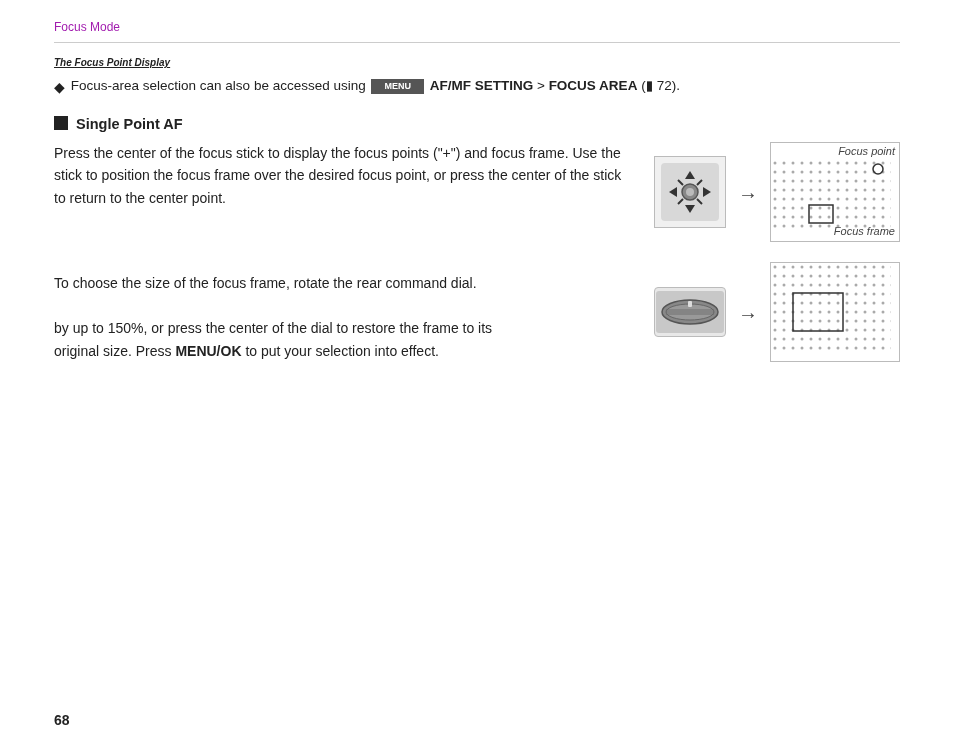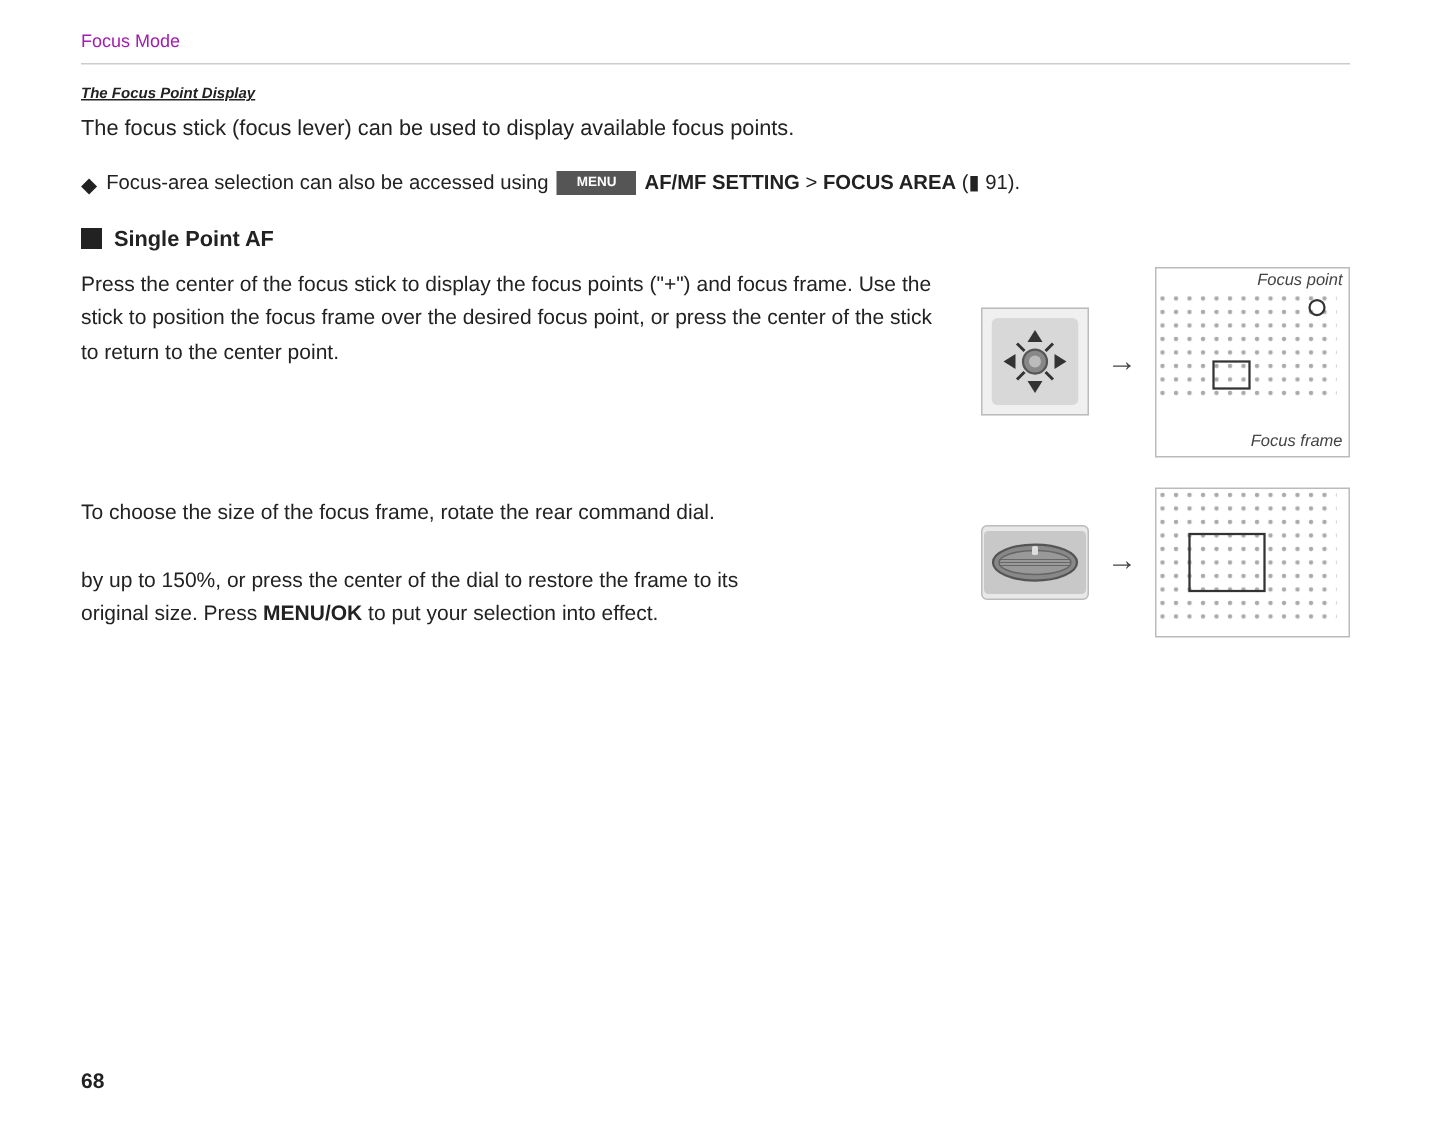--- a/index.html
+++ b/index.html
@@ -138,21 +138,21 @@
       flex-shrink: 0;
       border-radius: 4px;
     }
 
     
     .focus-grid-wrapper {
       position: relative;
       border: 1.5px solid #bbb;
       background: #fff;
       width: 130px;
-      height: 127px;
+      height: 100px;
       flex-shrink: 0;
     }
 
     .focus-grid-wrapper2 {
       position: relative;
       border: 1.5px solid #bbb;
       background: #fff;
       width: 130px;
       height: 100px;
       flex-shrink: 0;
@@ -192,45 +192,44 @@
     }
 
     
     .dial-svg {
       width: 68px;
       height: 42px;
     }
 
     .second-content-row {
       display: flex;
-      align-items: center;
+      align-items: flex-end;
       gap: 18px;
       margin-top: 16px;
     }
   </style>
 </head>
 <body>
 
 <div class="page-container">
 
   <div class="focus-mode-label">Focus Mode</div>
 
   <div class="section-title">The Focus Point Display</div>
 
-  <div class="intro-text">The focus stick (focus lever) can be used to display available focus points.</div>
 
   <div class="note-line">
     <span class="diamond-icon">◆</span>
     <span>
       <span>Focus-area selection can also be accessed using</span>
       <span class="menu-icon-box">MENU</span>
       <span class="bold-setting">AF/MF SETTING</span>
       &gt;
       <span class="bold-setting">FOCUS AREA</span>
-      <span> (▮ 91).</span>
+      <span> (▮ 72).</span>
     </span>
   </div>
 
   <div class="subsection-header">
     <span class="square-icon"></span>
     <span>Single Point AF</span>
   </div>
 
   <div class="content-row">
     <div class="text-block">

